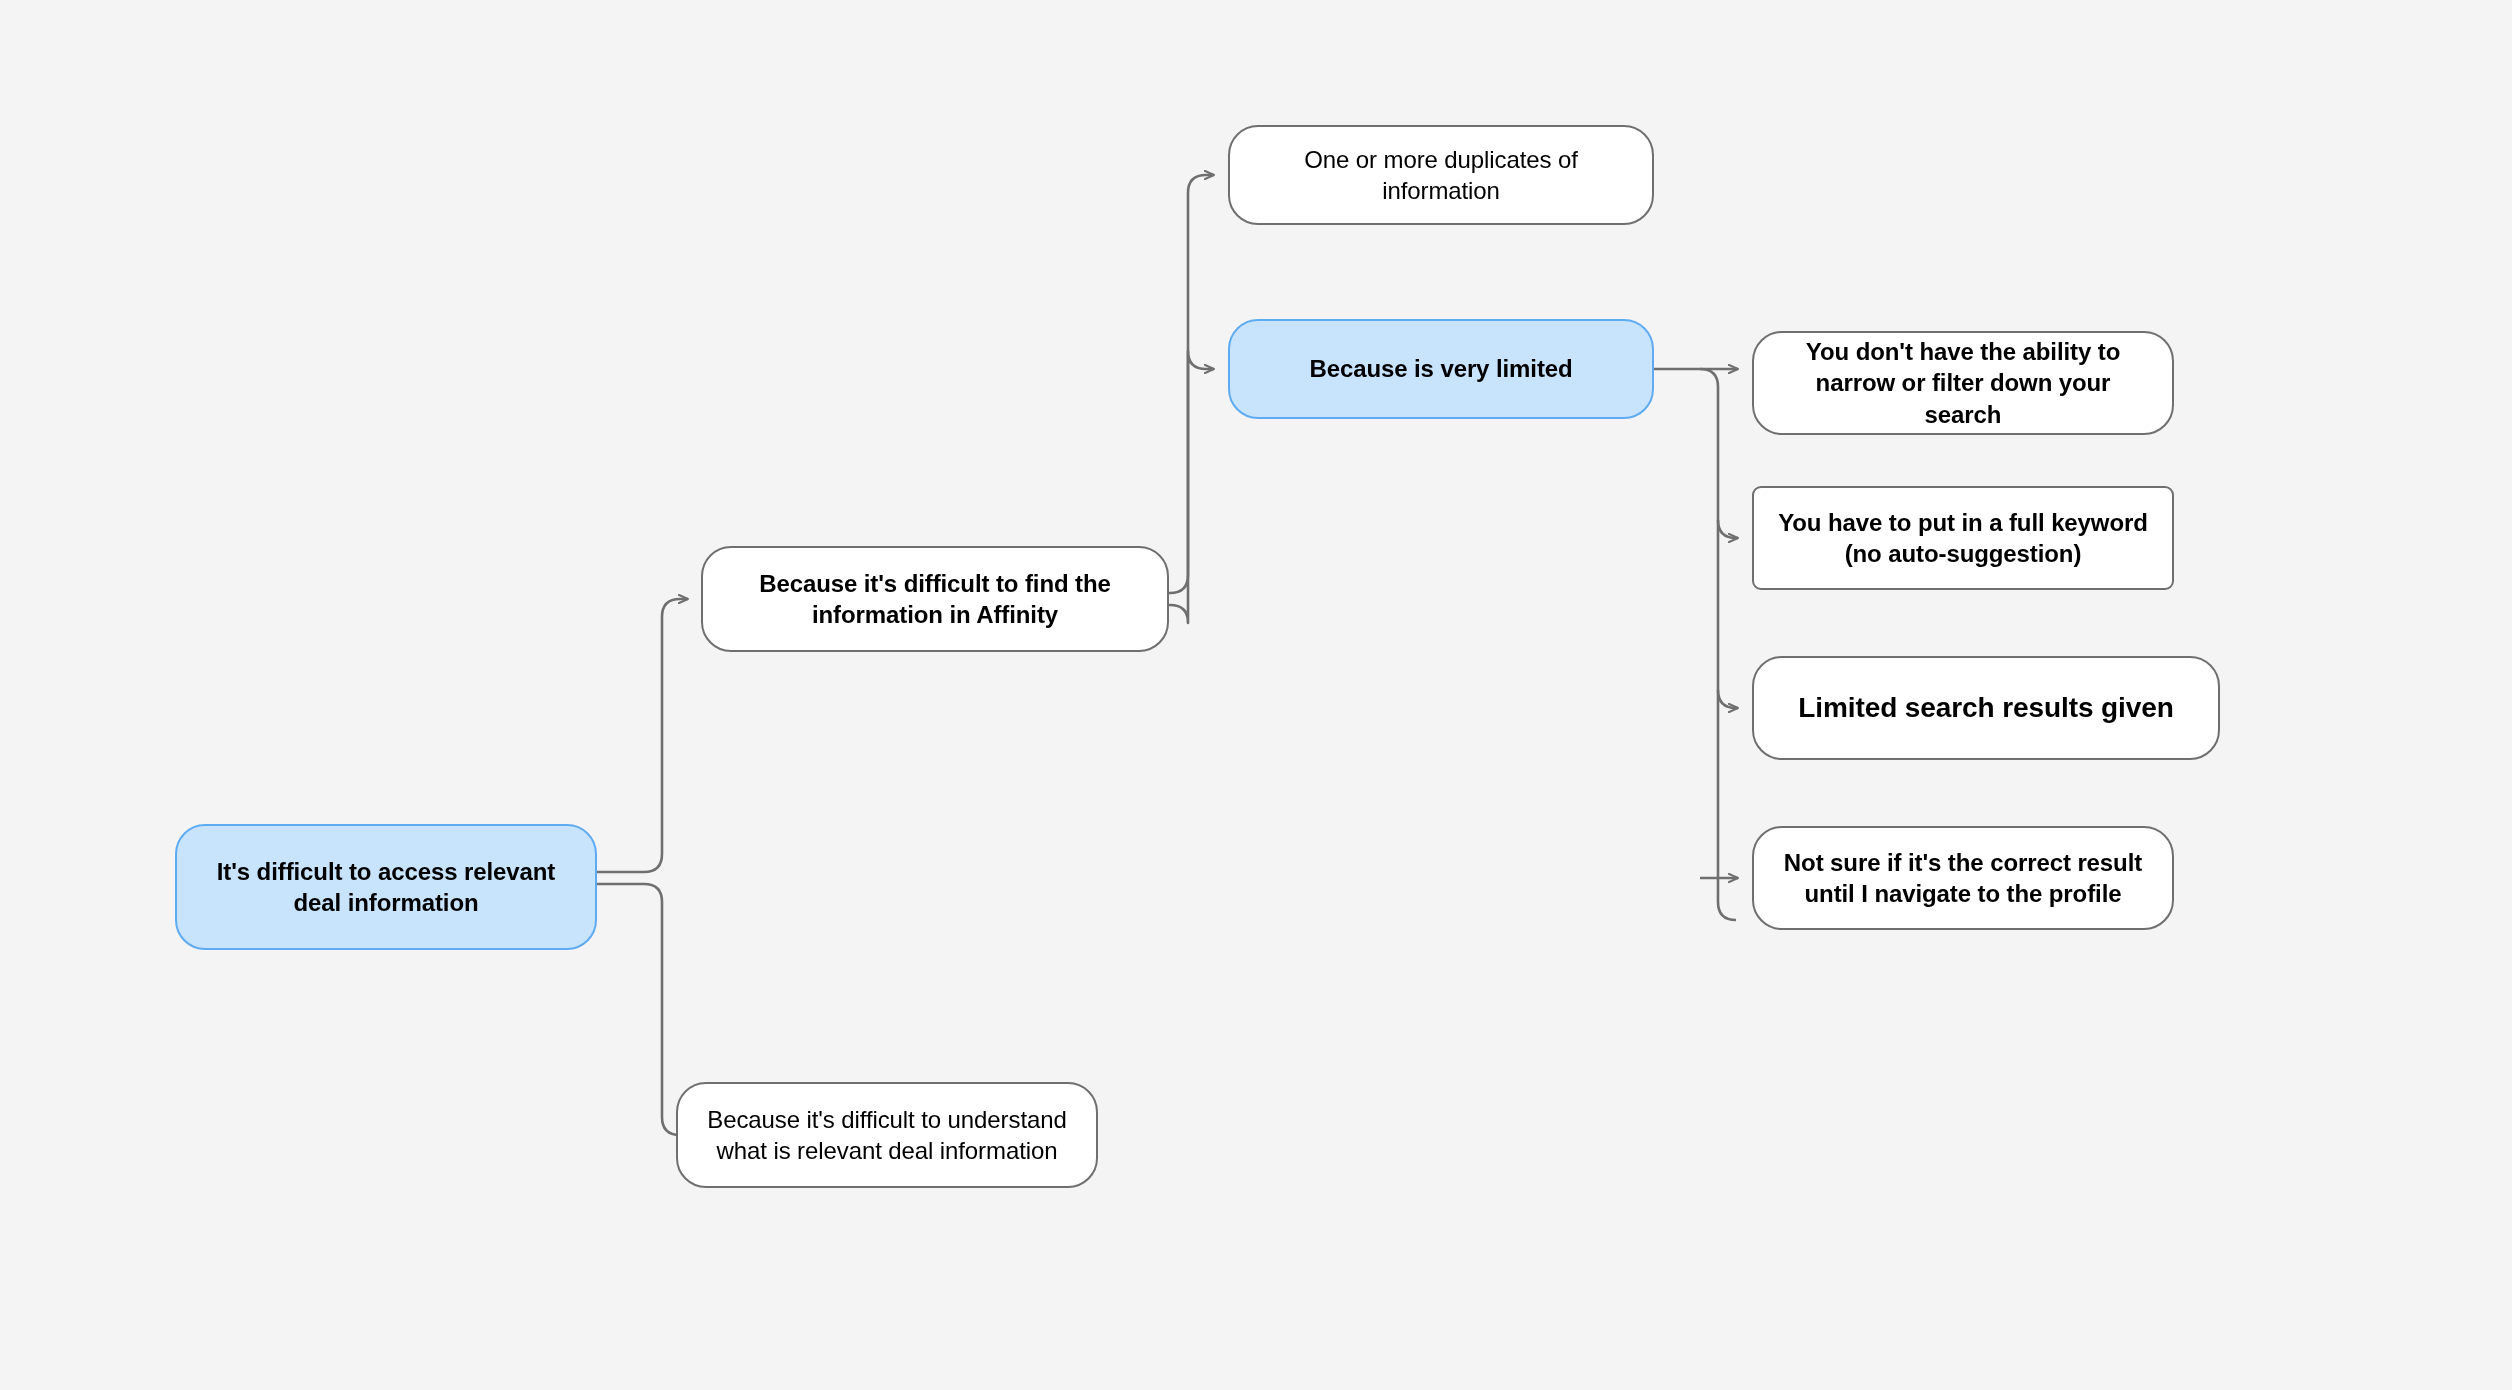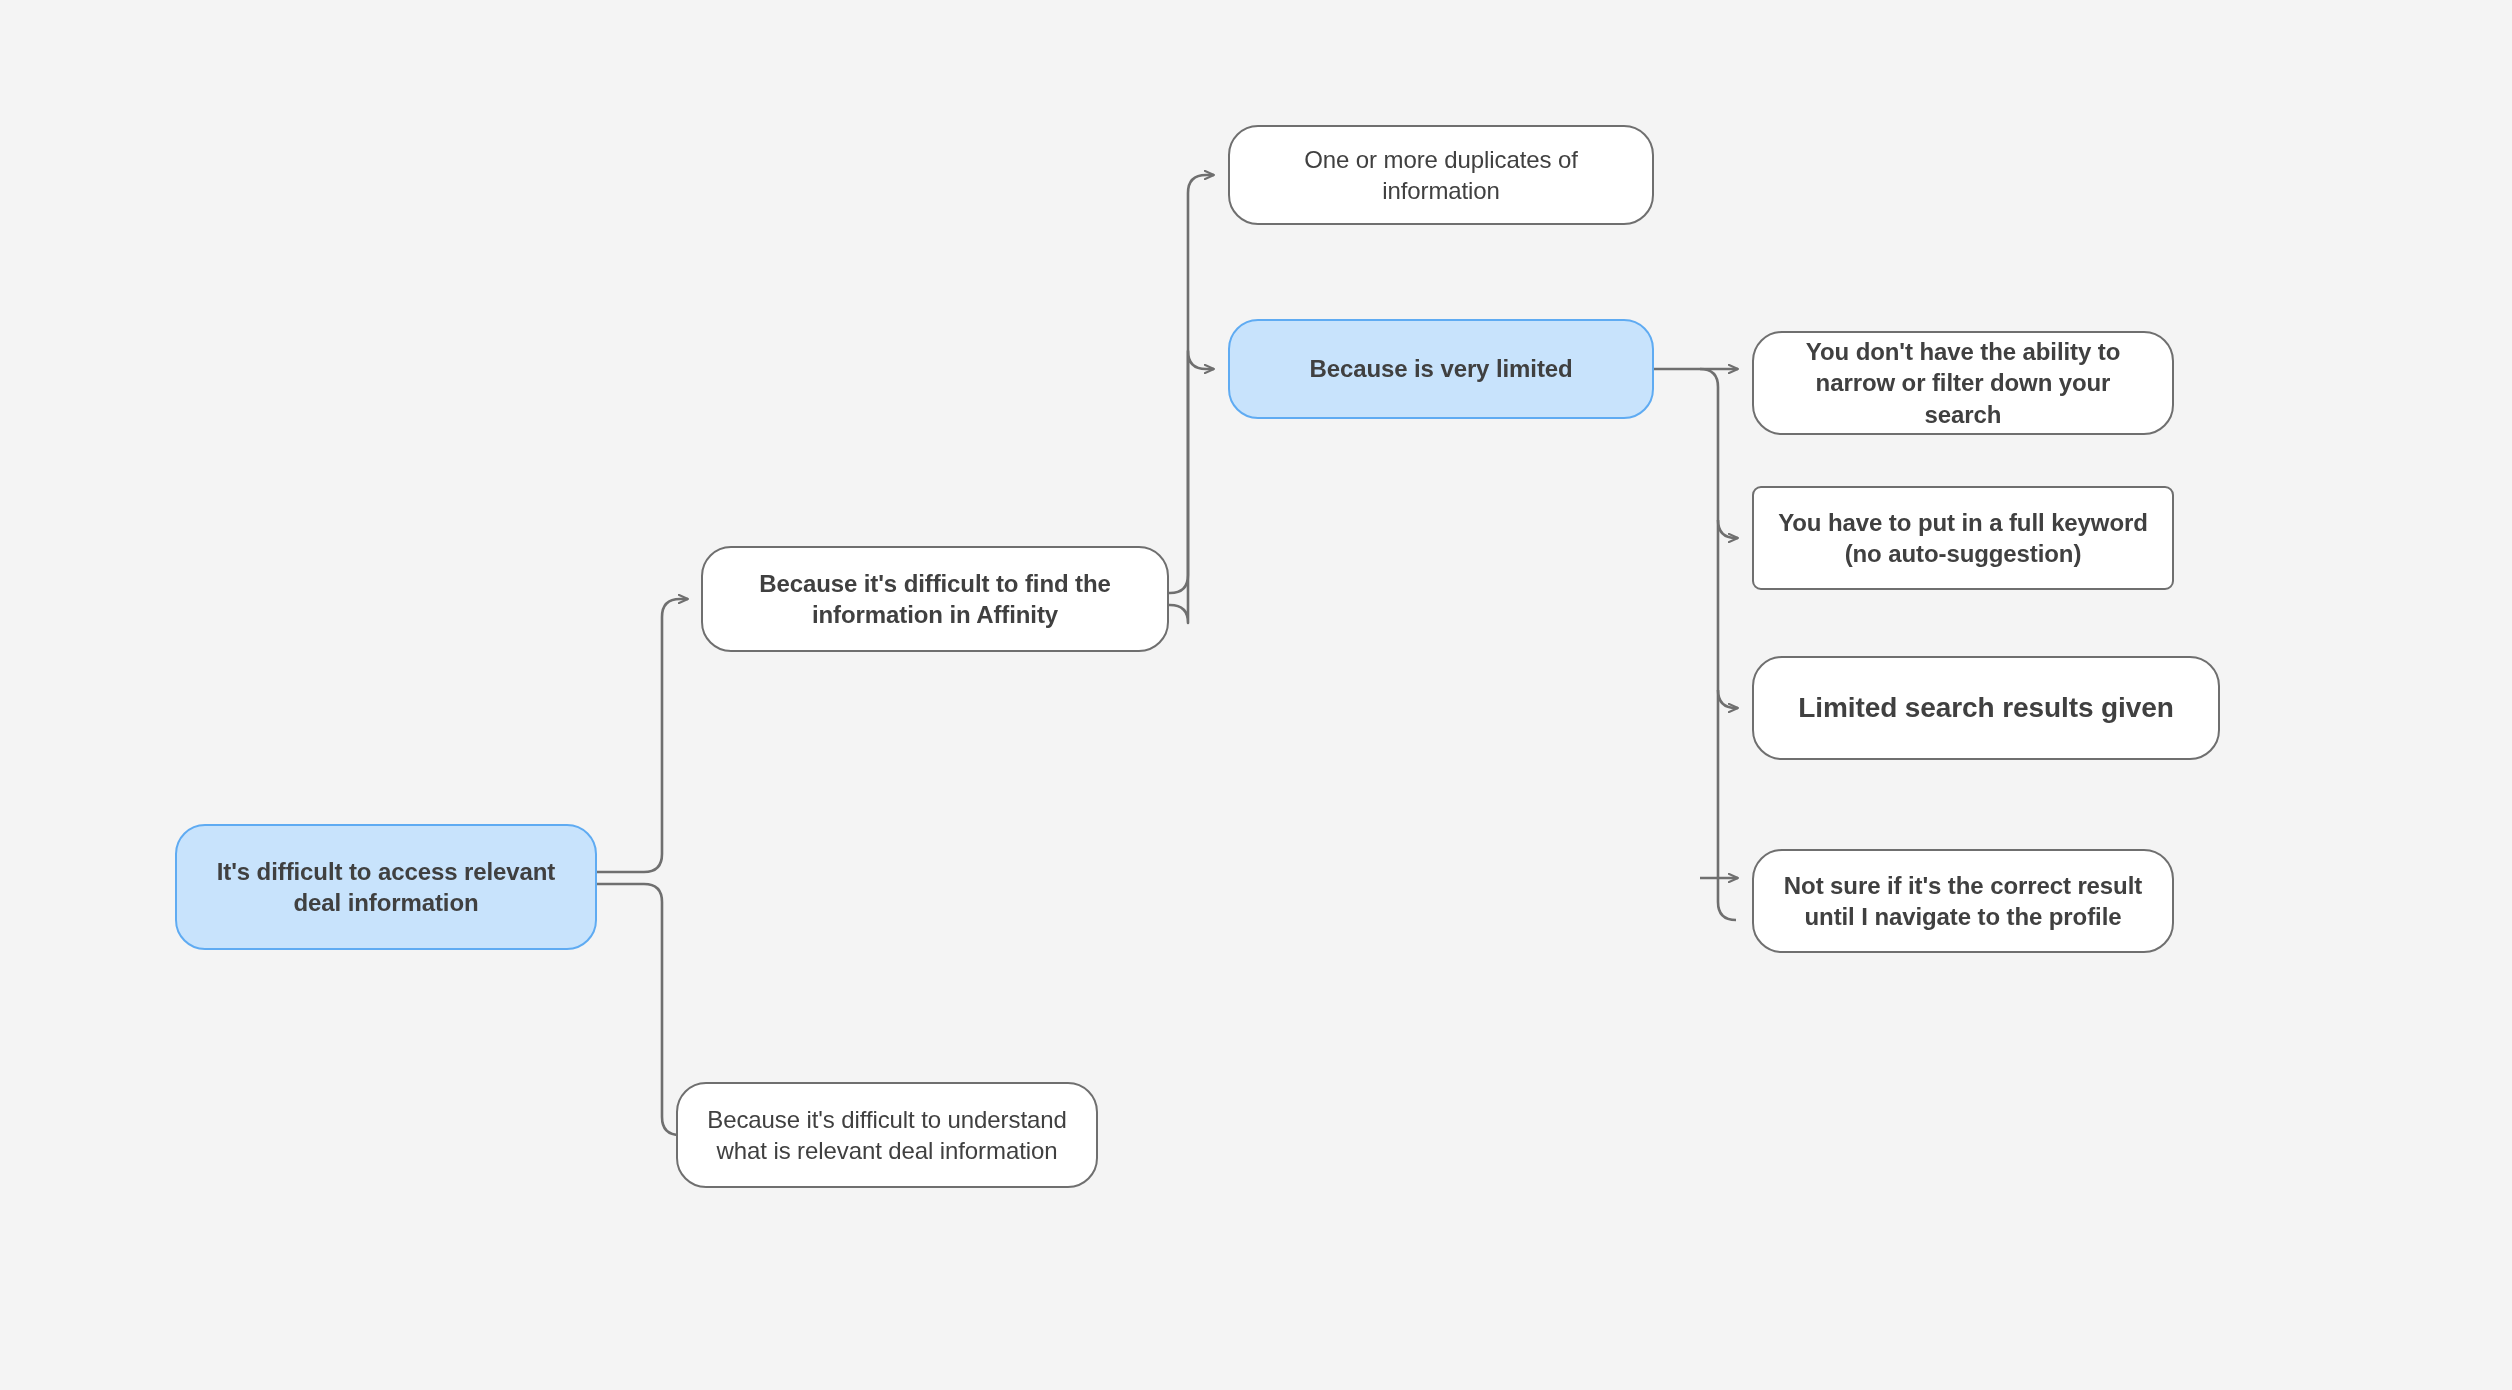--- a/index.html
+++ b/index.html
@@ -30,21 +30,21 @@
     position: absolute;
     box-sizing: border-box;
     display: flex;
     align-items: center;
     justify-content: center;
     text-align: center;
     border-radius: 30px;
     padding: 6px 24px;
     line-height: 1.30;
     letter-spacing: -0.1px;
-    color: #404040;
+    color: #000000;
     z-index: 2;
   }
   .node-plain {
     background: #ffffff;
     border: 2.2px solid #6f6f6f;
   }
   .node-accent {
     background: #c8e3fc;
     border: 2.4px solid #5fabf2;
   }
@@ -121,18 +121,18 @@
 
   <div class="node node-plain node-bold" style="left:1752px; top:486px; width:422px; height:104px; font-size:24px;border-radius:9px;">
     <span class="node-label">You have to put in a full keyword
 (no auto-suggestion)</span>
   </div>
 
   <div class="node node-plain node-bold" style="left:1752px; top:656px; width:468px; height:104px; font-size:28px;">
     <span class="node-label">Limited search results given</span>
   </div>
 
-  <div class="node node-plain node-bold" style="left:1752px; top:826px; width:422px; height:104px; font-size:24px;margin-top:23px;">
+  <div class="node node-plain node-bold" style="left:1752px; top:826px; width:422px; height:104px; font-size:24px;">
     <span class="node-label">Not sure if it's the correct result
 until I navigate to the profile</span>
   </div>
 
 </div>
 
 </body></html>

